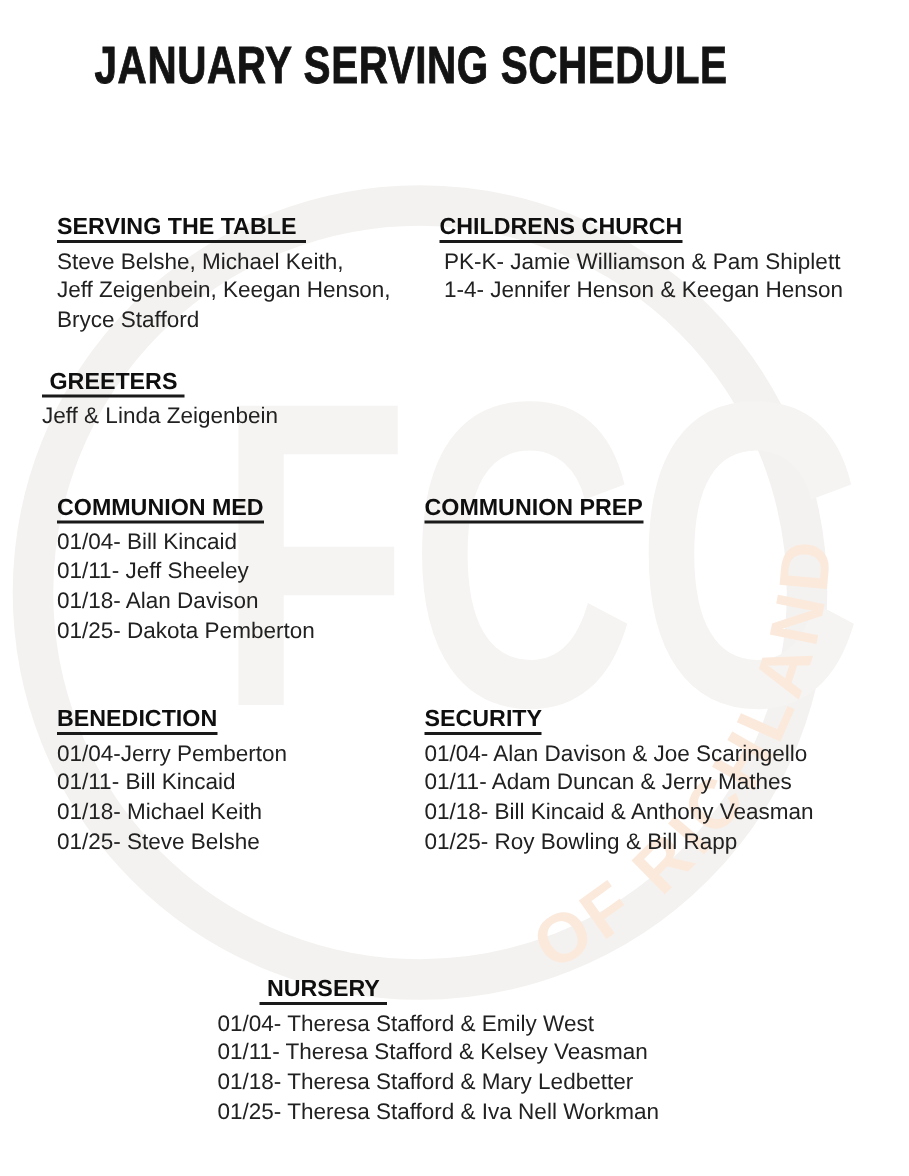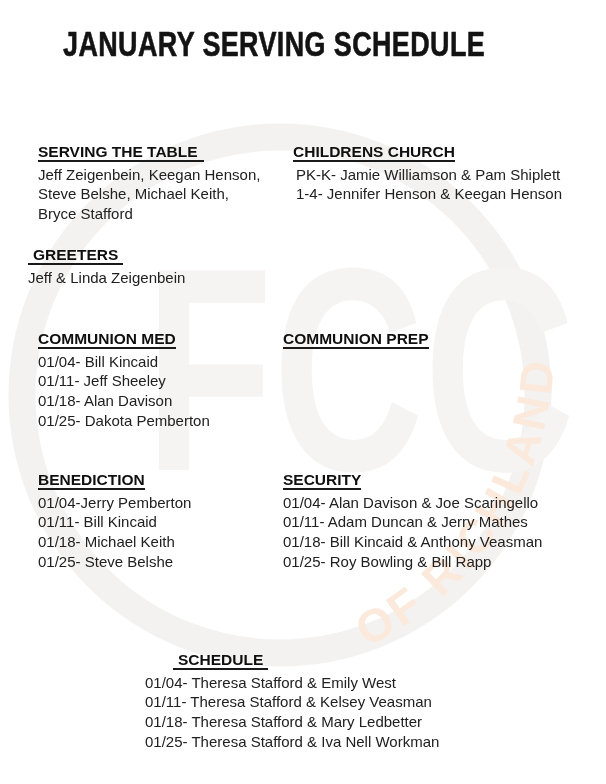--- a/index.html
+++ b/index.html
@@ -45,23 +45,23 @@
   <h1 class="title">
     <span>JANUARY SERVING SCHEDULE</span>
   </h1>
 
   <section class="sec" style="left:38px;top:119px;width:260px">
     <div class="hd">
       <span class="hd-txt pad-r">SERVING THE TABLE</span>
     </div>
     <div>
 
+        <div class="line">Steve Belshe, Michael Keith,</div>
+
         <div class="line">Jeff Zeigenbein, Keegan Henson,</div>
-
-        <div class="line">Steve Belshe, Michael Keith,</div>
 
         <div class="line">Bryce Stafford</div>
       </div>
   </section>
 
   <section class="sec indent" style="left:293px;top:119px;width:305px">
     <div class="hd">
       <span class="hd-txt">CHILDRENS CHURCH</span>
     </div>
     <div>
@@ -128,21 +128,21 @@
         <div class="line"><span class="b">01/11-</span><span> Adam Duncan &amp; Jerry Mathes</span></div>
 
         <div class="line"><span class="b">01/18-</span><span> Bill Kincaid &amp; Anthony Veasman</span></div>
 
         <div class="line"><span class="b">01/25-</span><span> Roy Bowling &amp; Bill Rapp</span></div>
       </div>
   </section>
 
   <section class="sec" style="left:145px;top:627px;width:310px">
     <div class="hd center">
-      <span class="hd-txt pad-lr">SCHEDULE</span>
+      <span class="hd-txt pad-lr">NURSERY</span>
     </div>
     <div>
 
         <div class="line"><span class="b">01/04-</span><span> Theresa Stafford &amp; Emily West</span></div>
 
         <div class="line"><span class="b">01/11-</span><span> Theresa Stafford &amp; Kelsey Veasman</span></div>
 
         <div class="line"><span class="b">01/18-</span><span> Theresa Stafford &amp; Mary Ledbetter</span></div>
 
         <div class="line"><span class="b">01/25-</span><span> Theresa Stafford &amp; Iva Nell Workman</span></div>

